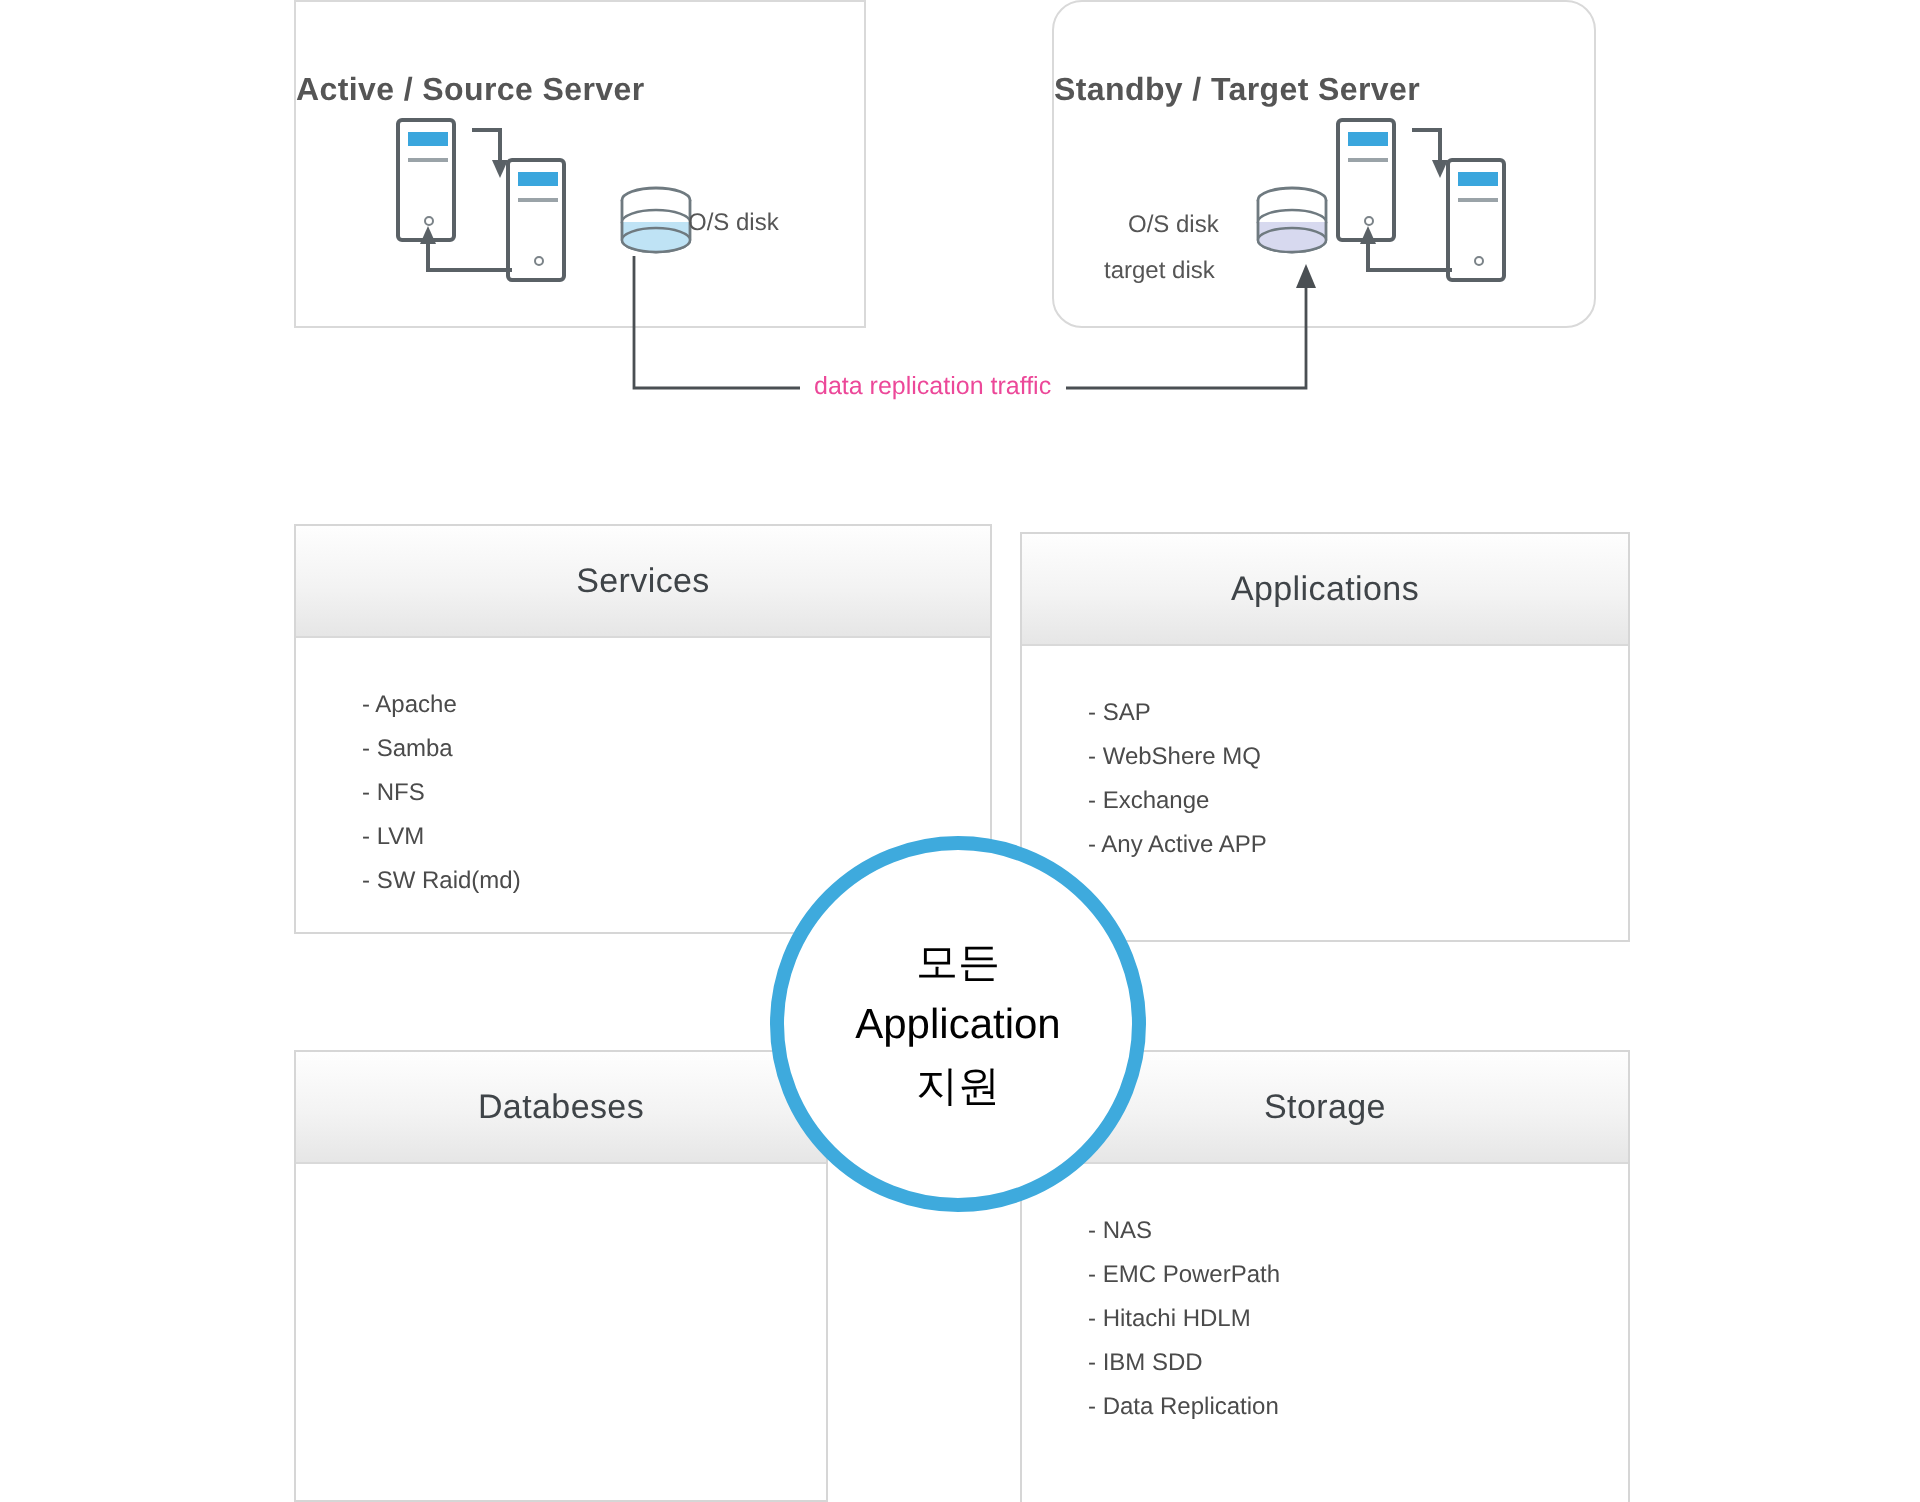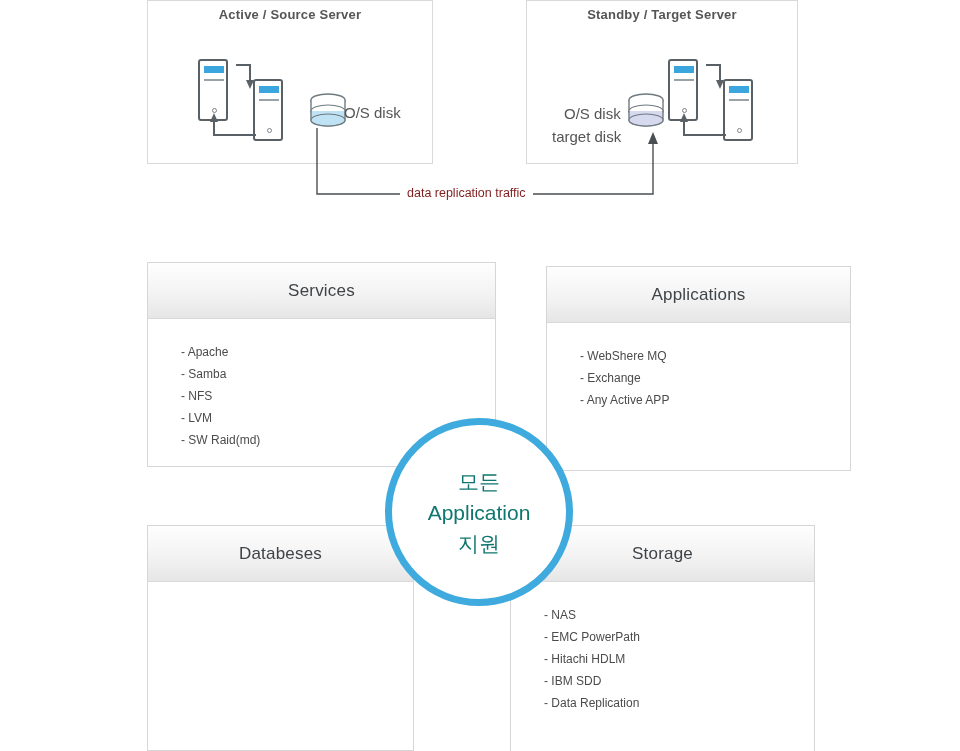--- a/index.html
+++ b/index.html
@@ -17,29 +17,28 @@
   }
 
   
   .server-box {
     position: absolute;
     border: 1px solid #d9d9d9;
     background: #ffffff;
     box-sizing: border-box;
   }
   #active-box  { left: 147px; top: 0px;  width: 286px; height: 164px; }
-  #standby-box { left: 526px; top: 0px;  width: 272px; height: 164px; }
+  #standby-box { left: 526px; top: 0px;  width: 272px; height: 164px; border-radius: 15px; }
 
   .server-box .box-title {
     position: absolute;
-    top: 6px;
+    top: 36px;
     left: 0;
     width: 100%;
-    text-align: center;
-    font-size: 13px;
+    font-size: 16px;
     font-weight: bold;
     color: #555555;
     letter-spacing: .2px;
   }
 
   
   .tower {
     position: absolute;
     width: 30px;
     height: 62px;
@@ -84,29 +83,29 @@
     width: 38px;
     height: 34px;
   }
   .disk .cyl {
     position: absolute;
     left: 0; top: 0;
     width: 38px; height: 34px;
   }
   .disk-label {
     position: absolute;
-    font-size: 15px;
+    font-size: 12px;
     color: #555555;
     white-space: nowrap;
   }
 
   .traffic-label {
     position: absolute;
     font-size: 12.5px;
-    color: #7f1d1d;
+    color: #ec4899;
     white-space: nowrap;
     background: #ffffff;
     padding: 0 7px;
   }
 
   
   .panel {
     position: absolute;
     border: 1px solid #d6d6d6;
     background: #ffffff;
@@ -130,21 +129,21 @@
     padding: 22px 0 0 33px;
   }
   .panel .panel-body .item {
     font-size: 12px;
     color: #4b4b4b;
     line-height: 22px;
     white-space: nowrap;
   }
 
   #panel-services { left: 147px; top: 262px; width: 349px; height: 205px; }
-  #panel-apps     { left: 510px; top: 266px; width: 305px; height: 205px; margin-left: 36px; }
+  #panel-apps     { left: 510px; top: 266px; width: 305px; height: 205px; }
   #panel-db       { left: 147px; top: 525px; width: 267px; height: 226px; }
   #panel-storage  { left: 510px; top: 525px; width: 305px; height: 270px; }
 
   
   #center-circle {
     position: absolute;
     left: 385px;
     top: 418px;
     width: 188px;
     height: 188px;
@@ -152,21 +151,21 @@
     background: #ffffff;
     border: 7px solid #3eaadd;
     box-sizing: border-box;
     display: flex;
     flex-direction: column;
     align-items: center;
     justify-content: center;
     z-index: 5;
   }
   #center-circle .cc-line {
-    color: #0f766e;
+    color: #000000;
     font-size: 21px;
     line-height: 31px;
     text-align: center;
     white-space: nowrap;
   }
 </style>
 </head>
 <body>
 
 <div class="server-box" id="active-box">
@@ -254,20 +253,21 @@
     <div class="item">- LVM</div>
     <div class="item">- SW Raid(md)</div>
   </div>
 </div>
 
 <div class="panel" id="panel-apps">
   <div class="panel-head">
     <span class="panel-title">Applications</span>
   </div>
   <div class="panel-body">
+    <div class="item">- SAP</div>
     <div class="item">- WebShere MQ</div>
     <div class="item">- Exchange</div>
     <div class="item">- Any Active APP</div>
   </div>
 </div>
 
 <div class="panel" id="panel-db">
   <div class="panel-head">
     <span class="panel-title">Databeses</span>
   </div>

